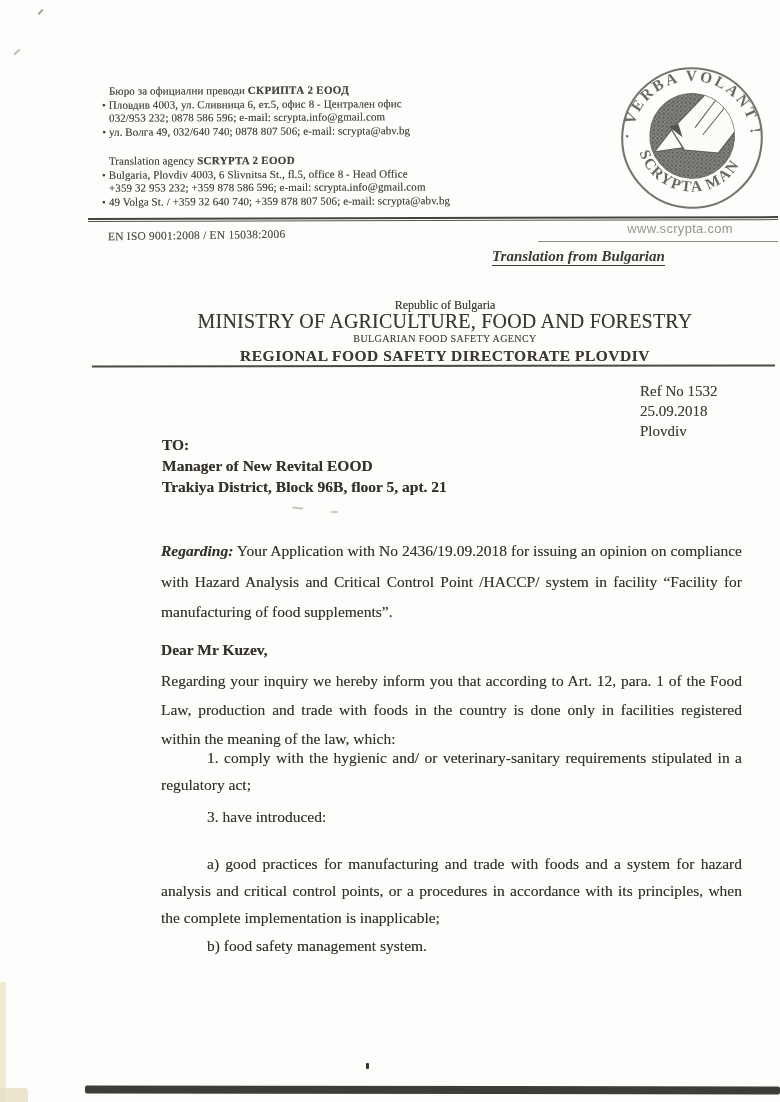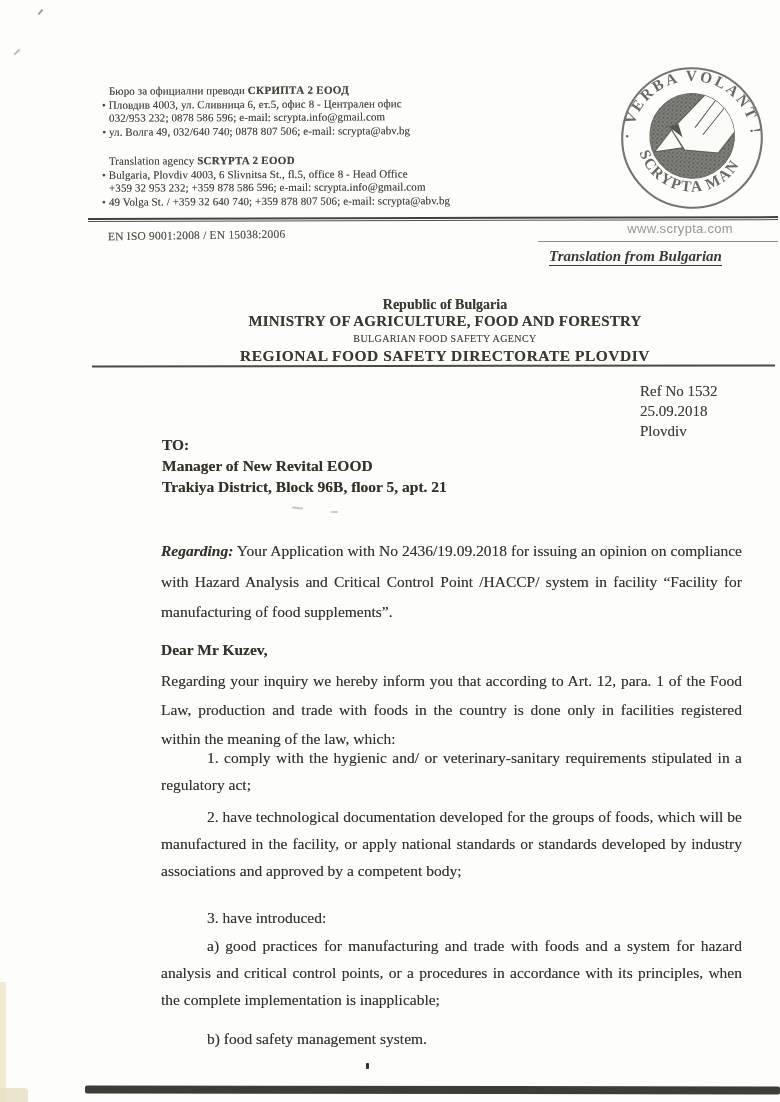--- a/index.html
+++ b/index.html
@@ -30,31 +30,31 @@
   .lh-line{padding-left:7px;}
   .lh-line.bullet{padding-left:0;}
   .lh-co{font-weight:700;letter-spacing:.3px;}
 
   .double-rule{position:absolute;left:88px;top:217px;width:690px;height:4px;
     border-top:2px solid #45423b;border-bottom:1px solid #55524b;transform:rotate(-.15deg);}
   .iso{position:absolute;left:108px;top:229px;font-size:11.5px;color:#565349;transform:rotate(-.8deg);letter-spacing:.2px;}
   .website{position:absolute;left:480px;top:221px;width:253px;text-align:right;
     font-family:"Liberation Sans","DejaVu Sans",sans-serif;font-size:13px;color:#97958e;letter-spacing:.3px;}
   .website-rule{position:absolute;left:538px;top:241px;width:240px;border-top:1px solid #8d8b84;}
-  .translation-note{position:absolute;left:509px;top:248px;width:253px;text-align:center;
+  .translation-note{position:absolute;left:492px;top:248px;width:253px;text-align:left;
     font-size:15px;font-weight:700;font-style:italic;color:#3a3831;}
   .translation-note span{border-bottom:1.5px solid #3a3831;padding-bottom:1px;}
 
   
   .stamp{position:absolute;left:618px;top:64px;width:148px;height:148px;opacity:.88;transform:rotate(5deg);}
 
   
   .gov-header{position:absolute;left:155px;top:297px;width:580px;text-align:center;color:#3b3830;}
-  .gov-l1{font-size:14px;font-weight:700;line-height:16px;}
-  .gov-l2{font-size:15px;font-weight:700;line-height:17px;letter-spacing:.2px;}
+  .gov-l1{font-size:12px;font-weight:400;line-height:16px;}
+  .gov-l2{font-size:20px;font-weight:400;line-height:17px;letter-spacing:.2px;}
   .gov-l3{font-size:10px;line-height:17px;color:#4c483f;letter-spacing:.4px;}
   .gov-l4{font-size:15.5px;font-weight:700;line-height:18px;letter-spacing:.5px;}
   .gov-rule{position:absolute;left:92px;top:365px;width:683px;border-top:2px solid #4c4941;transform:rotate(-.1deg);}
 
   .ref-block{position:absolute;left:640px;top:381px;font-size:15px;line-height:20px;color:#403d35;}
 
   .recipient{position:absolute;left:162px;top:434px;font-size:15.5px;font-weight:700;line-height:21px;color:#343128;}
 
   .bodytext{position:absolute;left:161px;width:581px;font-size:15.5px;color:#34322a;}
   .p-regarding{top:536px;line-height:30.5px;text-align:justify;}
@@ -154,19 +154,18 @@
   <div class="bodytext p-regarding scan-text">
     <span class="lbl">Regarding:</span><span> Your Application with No 2436/19.09.2018 for issuing an opinion on compliance with Hazard Analysis and Critical Control Point /HACCP/ system in facility “Facility for manufacturing of food supplements”.</span>
   </div>
 
   <div class="bodytext p-salutation scan-text">Dear Mr Kuzev,</div>
 
   <div class="bodytext p-main scan-text">Regarding your inquiry we hereby inform you that according to Art. 12, para. 1 of the Food Law, production and trade with foods in the country is done only in facilities registered within the meaning of the law, which:</div>
 
   <div class="bodytext list scan-text">
     <div class="item">1. comply with the hygienic and/ or veterinary-sanitary requirements stipulated in a regulatory act;</div>
-    <div class="item">2. have technological documentation developed for the groups of foods, which will be manufactured in the facility, or apply national standards or standards developed by industry associations and approved by a competent body;</div>
     <div class="item">3. have introduced:</div>
     <div class="item">a) good practices for manufacturing and trade with foods and a system for hazard analysis and critical control points, or a procedures in accordance with its principles, when the complete implementation is inapplicable;</div>
     <div class="item">b) food safety management system.</div>
   </div>
 
 </div>
 
 </body></html>

